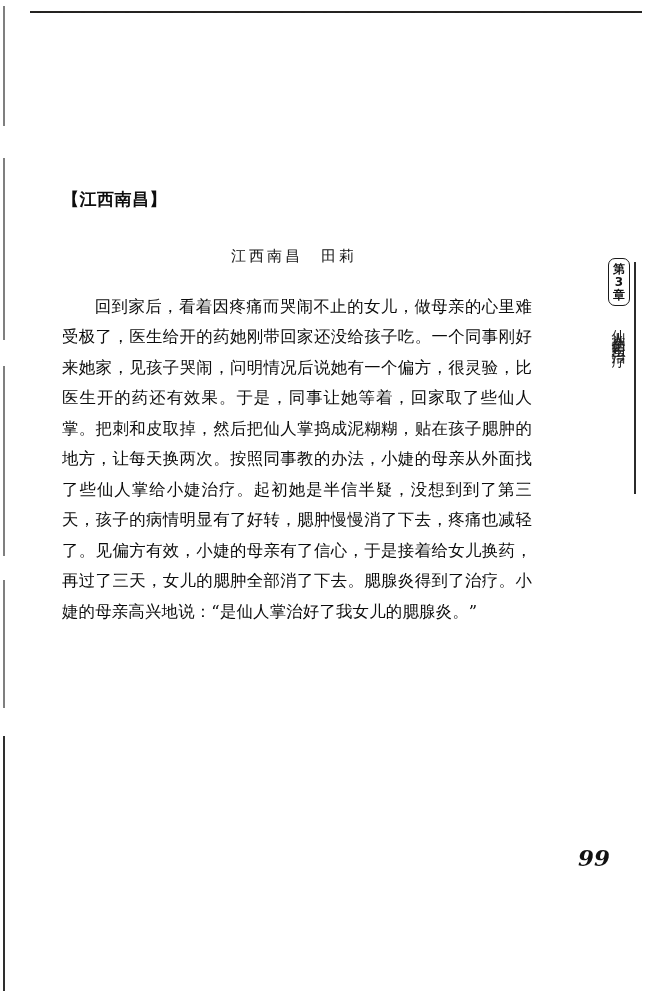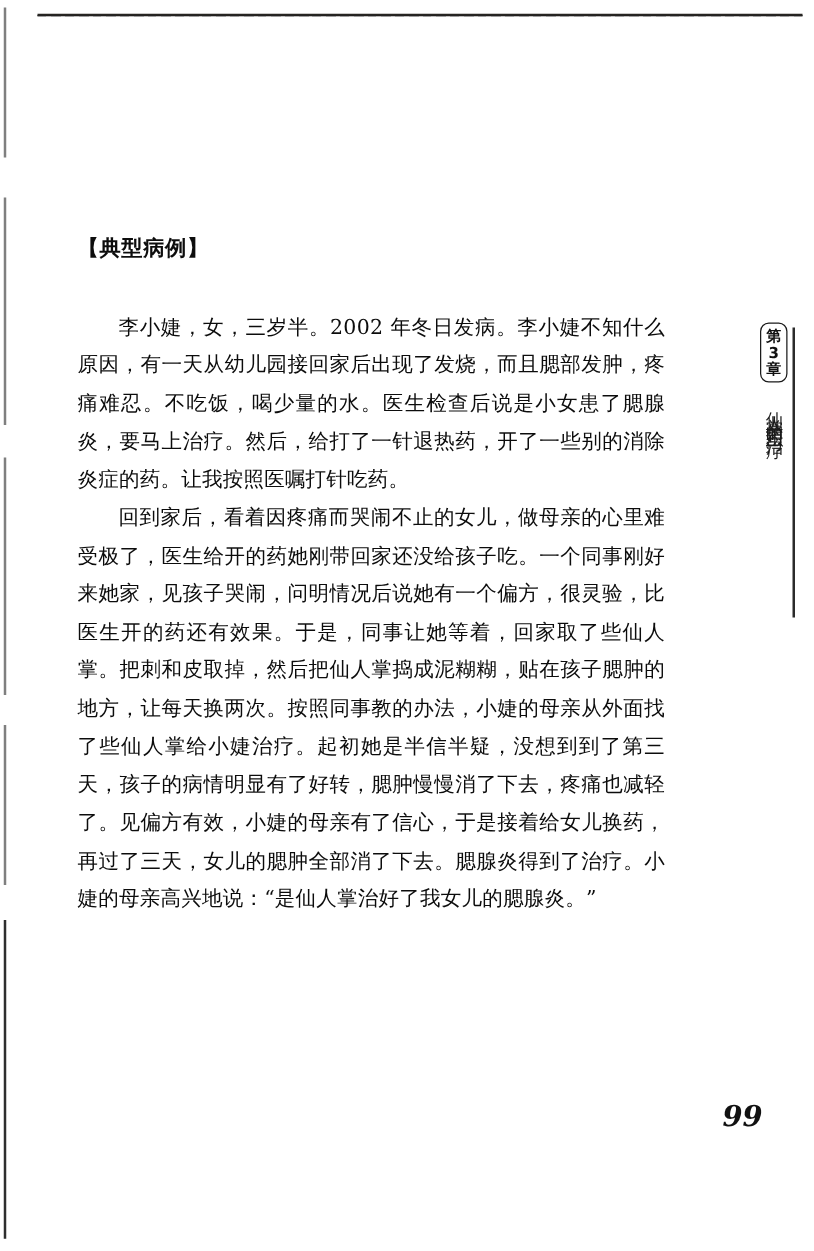--- a/index.html
+++ b/index.html
@@ -147,21 +147,21 @@
     top: 262px;
     width: 1.5px;
     height: 232px;
     background: #2b2b2b;
   }
 
   
   .page-number {
     position: absolute;
     left: 578px;
-    top: 880px;
+    top: 844px;
     font-family: "DejaVu Serif", serif;
     font-style: italic;
     font-weight: bold;
     font-size: 23px;
     color: #111;
   }
 </style>
 </head>
 <body>
 
@@ -169,26 +169,26 @@
 
   <div class="scan-top-rule"></div>
   <div class="scan-left-rule s1"></div>
   <div class="scan-left-rule s2"></div>
   <div class="scan-left-rule s3"></div>
   <div class="scan-left-rule s4"></div>
   <div class="scan-left-rule s5"></div>
 
   <div class="content">
 
-    <h2 class="section-label">【典型病例】</h2>
-
-
+    <h2 class="section-label">【江西南昌】</h2>
+
+
+    <div class="byline">江西南昌　田莉</div>
 
     <div class="body-text">
-      <p>李小婕，女，三岁半。2002 年冬日发病。李小婕不知什么原因，有一天从幼儿园接回家后出现了发烧，而且腮部发肿，疼痛难忍。不吃饭，喝少量的水。医生检查后说是小女患了腮腺炎，要马上治疗。然后，给打了一针退热药，开了一些别的消除炎症的药。让我按照医嘱打针吃药。</p>
       <p>回到家后，看着因疼痛而哭闹不止的女儿，做母亲的心里难受极了，医生给开的药她刚带回家还没给孩子吃。一个同事刚好来她家，见孩子哭闹，问明情况后说她有一个偏方，很灵验，比医生开的药还有效果。于是，同事让她等着，回家取了些仙人掌。把刺和皮取掉，然后把仙人掌捣成泥糊糊，贴在孩子腮肿的地方，让每天换两次。按照同事教的办法，小婕的母亲从外面找了些仙人掌给小婕治疗。起初她是半信半疑，没想到到了第三天，孩子的病情明显有了好转，腮肿慢慢消了下去，疼痛也减轻了。见偏方有效，小婕的母亲有了信心，于是接着给女儿换药，再过了三天，女儿的腮肿全部消了下去。腮腺炎得到了治疗。小婕的母亲高兴地说：“是仙人掌治好了我女儿的腮腺炎。”</p>
     </div>
 
   </div>
 
   <div class="side-tab">
     <div class="chapter-badge">
       <span>第</span>
       <span>3</span>
       <span>章</span>

